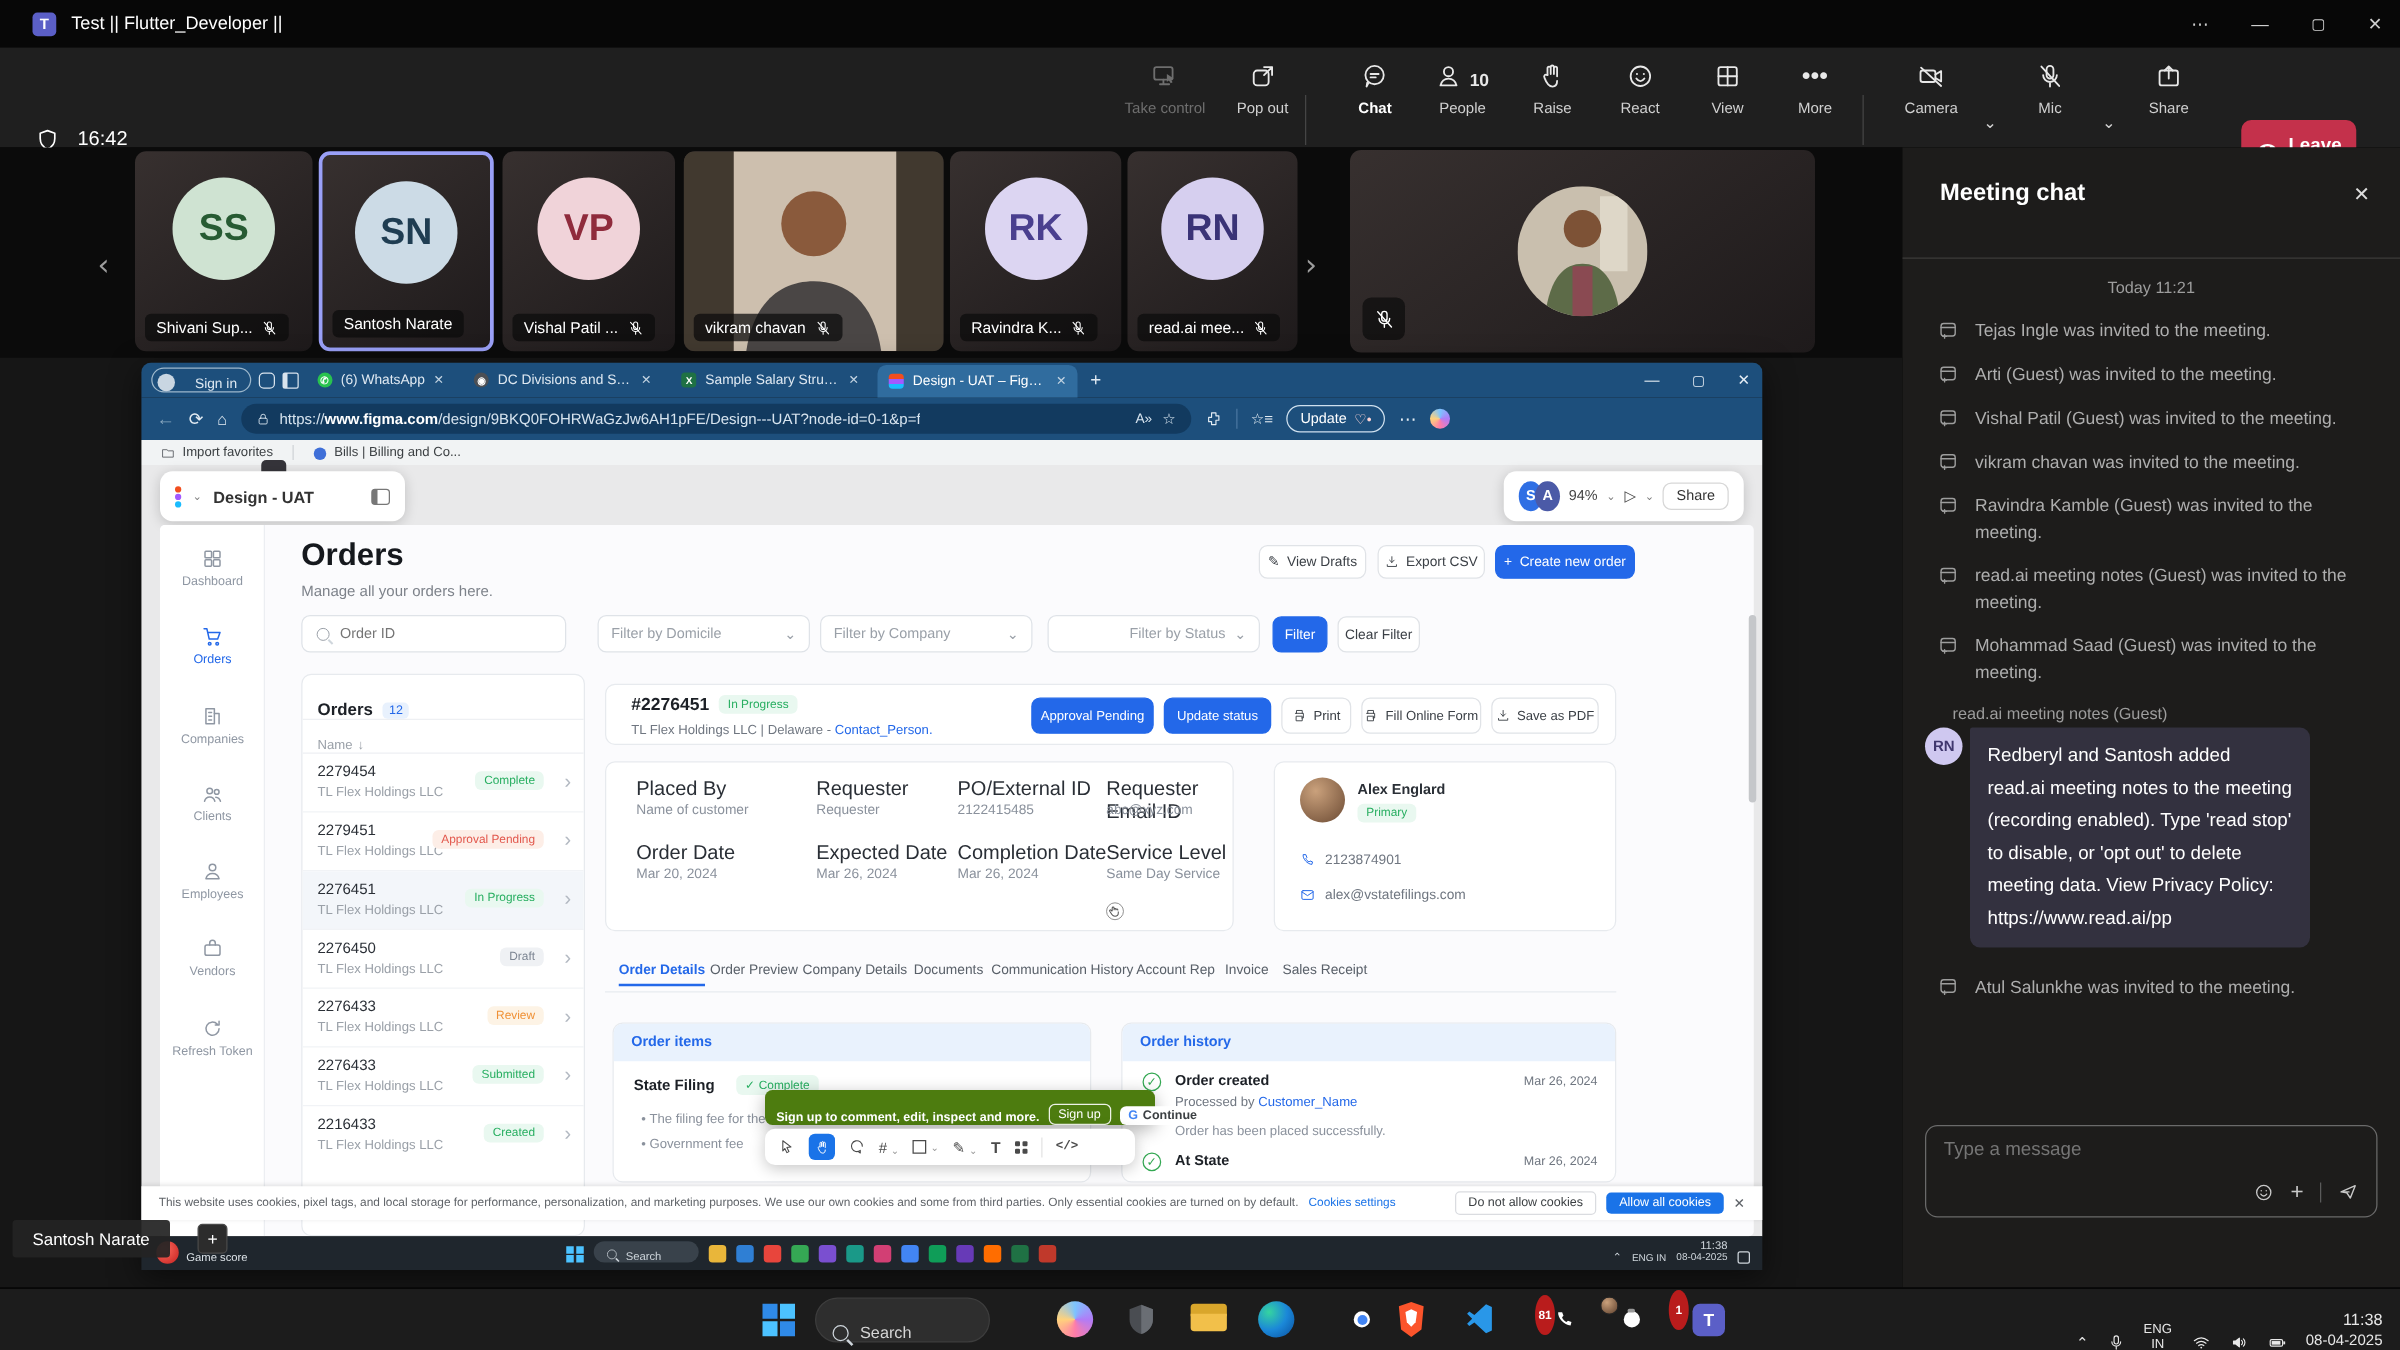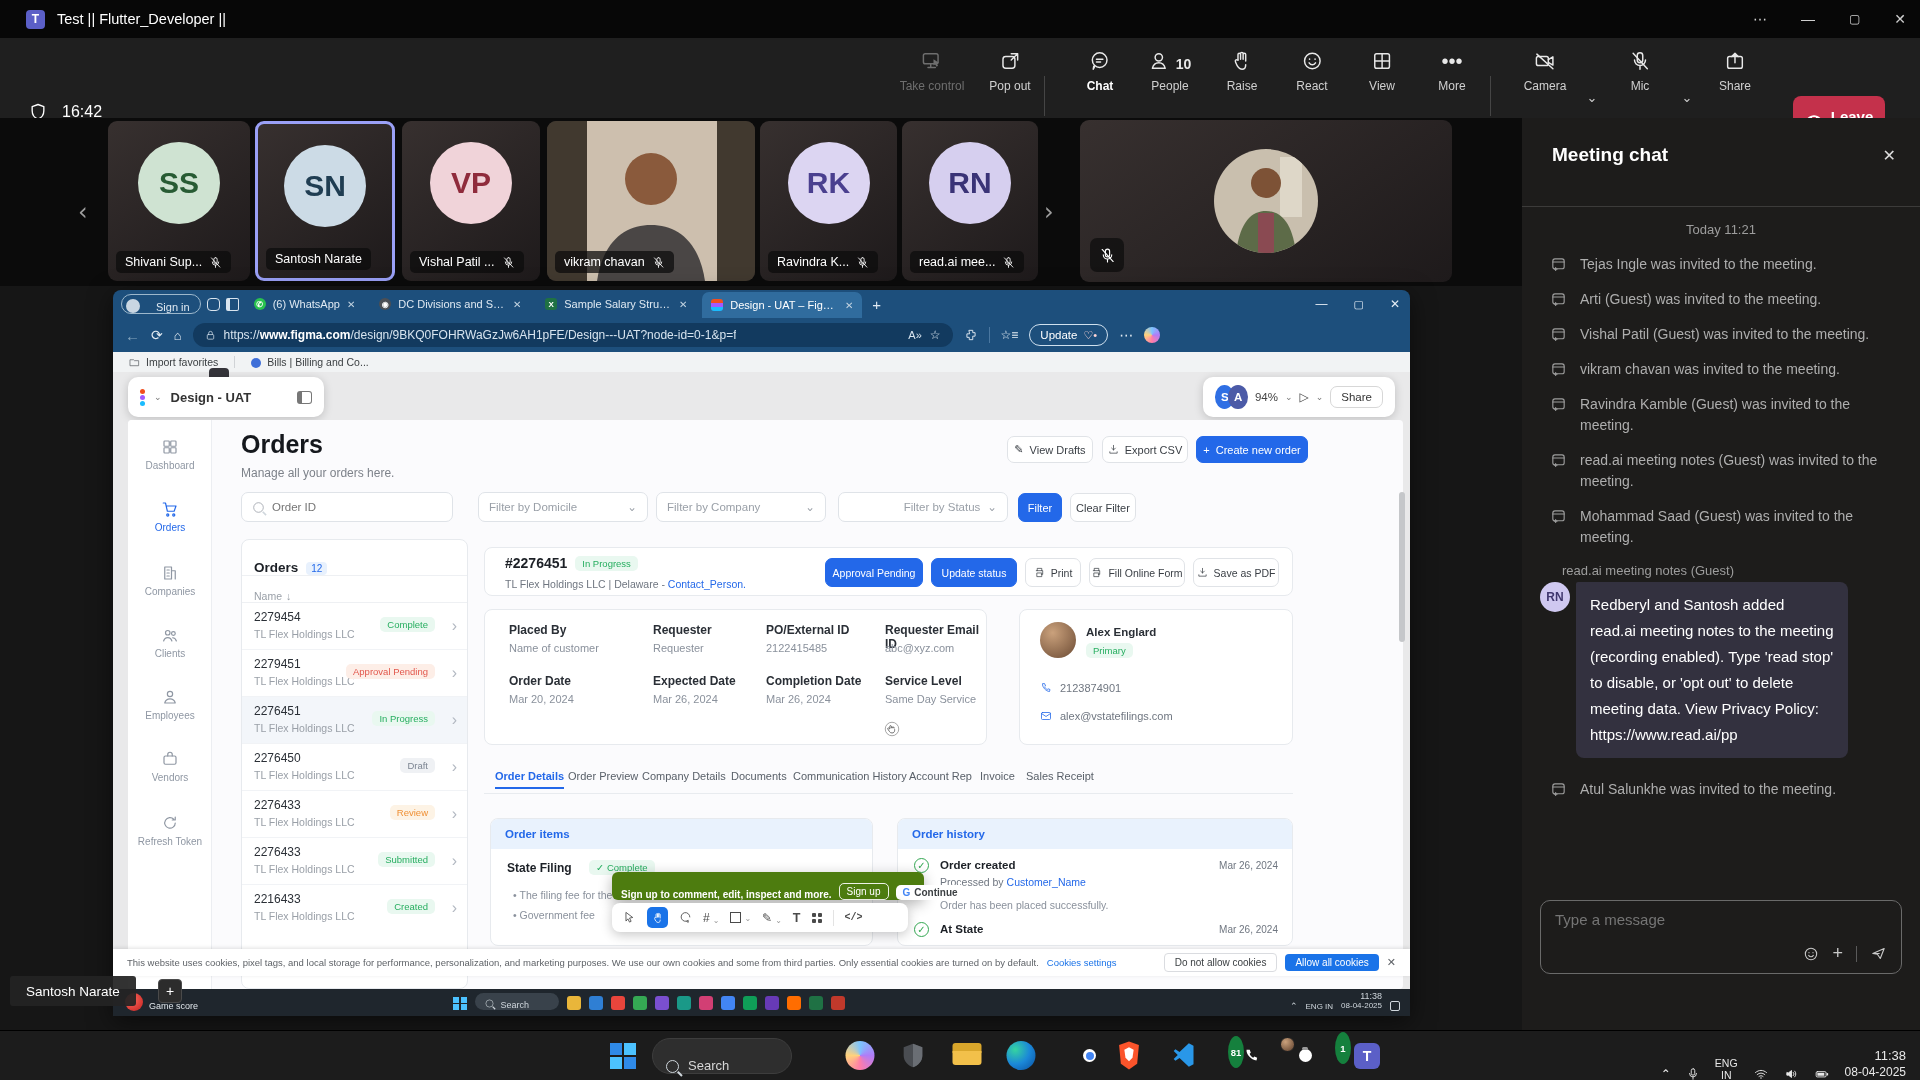--- a/index.html
+++ b/index.html
@@ -59,21 +59,21 @@
   .sbitem.on{color:#2368e9}
   .btn{display:flex;align-items:center;justify-content:center;gap:6px;border:1px solid #e0e3e7;border-radius:7px;background:#fff;color:#3a3f45;font-size:11px;position:absolute;height:27px}
   .btn.blue{background:#2368e9;border-color:#2368e9;color:#fff}
   .inp{position:absolute;height:30px;border:1px solid #dfe3e8;border-radius:7px;background:#fff;color:#9aa0a8;font-size:11.5px;display:flex;align-items:center;padding:0 10px;gap:7px}
   .badge{font-size:9.5px;padding:2px 7px;border-radius:5px;white-space:nowrap}
   .bg-green{background:#e9f8f0;color:#27ae60}
   .bg-orange{background:#fdeee7;color:#e2574c}
   .bg-amber{background:#fdf3e5;color:#ef9035}
   .bg-gray{background:#eff1f4;color:#7c8592}
   .card{position:absolute;background:#fff;border:1px solid #e7eaee;border-radius:8px}
-  .flabel{font-size:12px;font-weight:bold;color:#2a2f36;position:absolute}
+  .flabel{font-size:16px;font-weight:normal;color:#2a2f36;position:absolute}
   .fvalue{font-size:11px;color:#8a919c;position:absolute}
   .tab{position:absolute;top:0;font-size:11px;color:#596069;white-space:nowrap}
   .tab.on{color:#2368e9;font-weight:bold;border-bottom:2.5px solid #2368e9;padding-bottom:5px}
   .chead{height:30px;background:#e9f2fd;border-radius:7px 7px 0 0;display:flex;align-items:center;padding:0 14px;color:#2368e9;font-size:11.5px;font-weight:bold}
   .ckc{width:15px;height:15px;border:1.5px solid #34a853;border-radius:50%;color:#34a853;font-size:10px;display:flex;align-items:center;justify-content:center;position:absolute}
 
   
   #cookie{position:absolute;left:0;top:577px;width:1297px;height:27px;background:#fff;box-shadow:0 -1px 4px rgba(0,0,0,.12);display:flex;align-items:center;padding:0 14px;gap:8px;font-size:9.5px;color:#5f6368;white-space:nowrap}
 
   
@@ -85,21 +85,21 @@
   #presplus{left:158px;top:979px;width:24px;height:24px;background:#2c2c2c;border:1px solid #4a4a4a;color:#fff;border-radius:4px;display:flex;align-items:center;justify-content:center;font-size:14px;z-index:30}
 
   
   #chat{left:1522px;top:118px;width:398px;height:912px;background:#1d1c1b;color:#fff}
   .smsg{position:relative;padding:7px 26px 7px 58px;color:#aeaeae;font-size:14px;line-height:21px;width:398px}
   .sic{position:absolute;left:28px;top:9px;width:17px;height:17px;color:#9d9d9d}
 
   
   #task{left:0;top:1030px;width:1920px;height:50px;background:#1c1c1c;border-top:1px solid #000}
   .ticon{position:absolute;top:8px;transform:translateX(-50%)}
-  .nbadge{position:absolute;right:-7px;top:-5px;background:#15803d;color:#fff;border-radius:50%;font-size:9.5px;min-width:16px;height:32px;display:flex;align-items:center;justify-content:center;padding:0 2px;font-weight:bold}
+  .nbadge{position:absolute;right:-7px;top:-5px;background:#b91c1c;color:#fff;border-radius:50%;font-size:9.5px;min-width:16px;height:32px;display:flex;align-items:center;justify-content:center;padding:0 2px;font-weight:bold}
   .lens{width:13px;height:13px;border:1.6px solid #cfd6dc;border-radius:50%;position:relative}
   .lens::after{content:"";position:absolute;width:6px;height:1.6px;background:#cfd6dc;transform:rotate(45deg);left:10px;top:12px}
 </style>
 </head>
 <body>
 
 <div id="titlebar" class="ab">
   <div class="tlogo">T</div>
   <div class="ttitle">Test || Flutter_Developer ||</div>
   <div id="winctl">

